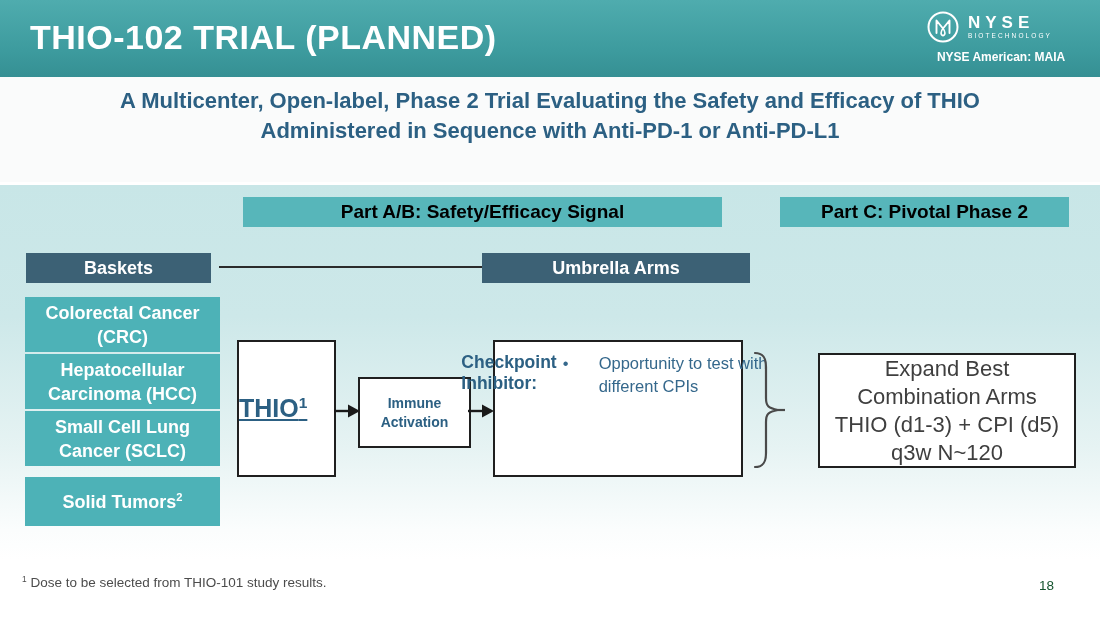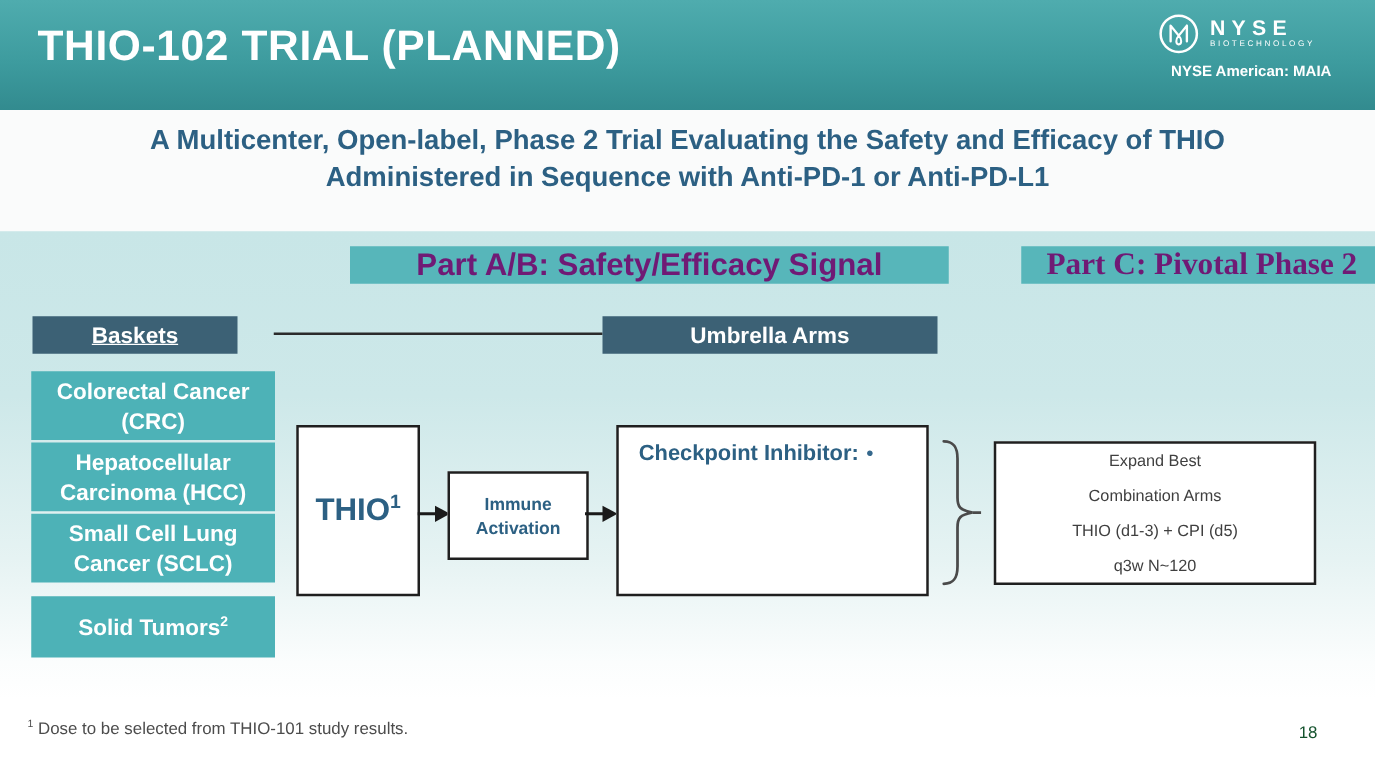--- a/index.html
+++ b/index.html
@@ -25,78 +25,78 @@
   }
   .logo-wrap { position: absolute; right: 24px; top: 10px; width: 150px; text-align: center; }
   .logo-row { display: flex; align-items: center; justify-content: flex-start; gap: 8px; }
   .logo-mark { width: 34px; height: 34px; flex: 0 0 auto; }
   .logo-text-col { text-align: left; }
   .logo-brand { color: #fff; font-size: 17px; font-weight: bold; letter-spacing: 5px; line-height: 18px; }
   .logo-sub { color: #fff; font-size: 6.5px; letter-spacing: 2.1px; line-height: 8px; }
   .logo-ticker { color: #fff; font-size: 12px; font-weight: bold; margin-top: 6px; white-space: nowrap; }
   
   .subtitle-band {
-    position: absolute; left: 0; top: 88px; width: 1100px; height: 105px;
+    position: absolute; left: 0; top: 77px; width: 1100px; height: 105px;
     background: #fafbfb; display: flex; align-items: flex-start; justify-content: center;
   }
   .subtitle {
     width: 950px; margin-top: 9px; text-align: center;
     font-size: 22px; font-weight: bold; color: #2C6083; line-height: 30px;
   }
   
   .content {
     position: absolute; left: 0; top: 185px; width: 1100px; height: 375px;
     background: linear-gradient(180deg, #C8E6E7 0%, #CDE8E9 35%, #E6F3F3 70%, #FBFDFD 92%, #ffffff 100%);
   }
   .part-header {
-    position: absolute; height: 30px; background: #57B6BA; color: #701a75;
-    font-size: 25px; font-weight: bold; display: flex; align-items: center; justify-content: center; margin-left: 37px;
+    position: absolute; height: 30px; background: #57B6BA; color: #000000;
+    font-size: 19px; font-weight: bold; display: flex; align-items: center; justify-content: center;
   }
   .part-ab { left: 243px; top: 12px; width: 479px; }
-  .part-c  { left: 780px; top: 12px; width: 289px; font-family: Liberation Serif, serif; }
+  .part-c  { left: 780px; top: 12px; width: 289px; }
   .slate-box {
     position: absolute; height: 30px; background: #3C6175; color: #ffffff;
     font-size: 18px; font-weight: bold; display: flex; align-items: center; justify-content: center;
   }
-  .baskets-hdr  { left: 26px;  top: 68px; width: 164px; text-decoration: underline; }
+  .baskets-hdr  { left: 26px;  top: 68px; width: 185px; }
   .umbrella-hdr { left: 482px; top: 68px; width: 268px; }
   .hdr-connector { position: absolute; left: 219px; top: 81px; width: 263px; height: 2px; background: #2b2b2b; }
   .basket-box {
     position: absolute; left: 25px; width: 195px; background: #4DB2B7; color: #ffffff;
     font-size: 18px; font-weight: bold; text-align: center; line-height: 24px;
     display: flex; align-items: center; justify-content: center; padding: 2px 6px;
   }
   .basket-1 { top: 112px; height: 55px; }
   .basket-2 { top: 169px; height: 55px; }
   .basket-3 { top: 226px; height: 55px; }
   .basket-4 { top: 292px; height: 49px; }
   .white-box { position: absolute; background: #ffffff; border: 2px solid #1f1f1f; }
   .thio-box {
     left: 237px; top: 155px; width: 99px; height: 137px;
-    display: flex; align-items: center; justify-content: center;
-    color: #2C6083; font-size: 25px; font-weight: bold;
+    display: flex; align-items: center; 
+    color: #2C6083; font-size: 25px; font-weight: bold; text-decoration: underline;
   }
   .immune-box {
     left: 358px; top: 192px; width: 113px; height: 71px;
     display: flex; align-items: center; justify-content: center; text-align: center;
     color: #2C6083; font-size: 14px; font-weight: bold; line-height: 19px; padding: 4px;
   }
   .cpi-box {
     left: 493px; top: 155px; width: 250px; height: 137px;
     display: flex; flex-direction: row; justify-content: center; padding: 10px 12px 10px 16px;
     color: #2C6083;
   }
   .cpi-heading { font-size: 17.5px; font-weight: bold; margin-bottom: 5px; }
   .cpi-bullet-row { display: flex; color: #35688C; font-size: 16.5px; line-height: 23px; }
   .cpi-bullet-glyph { width: 14px; margin-left: 6px; margin-right: 22px; }
   .cpi-bullet-text { width: 180px; }
   .expand-box {
-    left: 795px; top: 168px; width: 258px; height: 115px;
+    left: 818px; top: 168px; width: 258px; height: 115px;
     display: flex; flex-direction: column; align-items: center; justify-content: center;
-    color: #3F3F3F; font-size: 13px; line-height: 28px; border-width: 2px; text-align: center;
+    color: #3F3F3F; font-size: 22px; line-height: 28px; border-width: 2px; text-align: center;
   }
   .arrow-svg { position: absolute; width: 26px; height: 16px; }
   .arrow-1 { left: 334px; top: 218px; }
   .arrow-2 { left: 468px; top: 218px; }
   .brace-svg { position: absolute; left: 751px; top: 165px; width: 34px; height: 120px; }
   sup { font-size: 62%; vertical-align: super; line-height: 0; }
   
   .footnotes { position: absolute; left: 22px; top: 573px; color: #4c4c4c; font-size: 13.5px; line-height: 19px; }
   .page-number { position: absolute; right: 46px; top: 578px; color: #14532d; font-size: 13.5px; }
 </style>
@@ -162,20 +162,21 @@
 
     <svg class="arrow-svg arrow-2" viewBox="0 0 26 16">
       <line x1="0" y1="8" x2="15" y2="8" stroke="#1a1a1a" stroke-width="2.4"></line>
       <polygon points="14,1.5 26,8 14,14.5" fill="#1a1a1a"></polygon>
     </svg>
 
     <div class="white-box cpi-box">
       <div class="cpi-heading">Checkpoint Inhibitor:</div>
       <div class="cpi-bullet-row">
         <span class="cpi-bullet-glyph">•</span>
+        <span class="cpi-bullet-text">Opportunity to test with different CPIs</span>
       </div>
     </div>
 
     <svg class="brace-svg" viewBox="0 0 34 120">
       <path d="M4 3 C13 3 15 9 15 17 L15 48 C15 56 17 58 27 60 C17 62 15 64 15 72 L15 103 C15 111 13 117 4 117" fill="none" stroke="#4a4a4a" stroke-width="2.2" stroke-linecap="round"></path>
       <line x1="27" y1="60" x2="34" y2="60" stroke="#4a4a4a" stroke-width="2.2"></line>
     </svg>
 
     <div class="white-box expand-box">
       <div>Expand Best</div>

